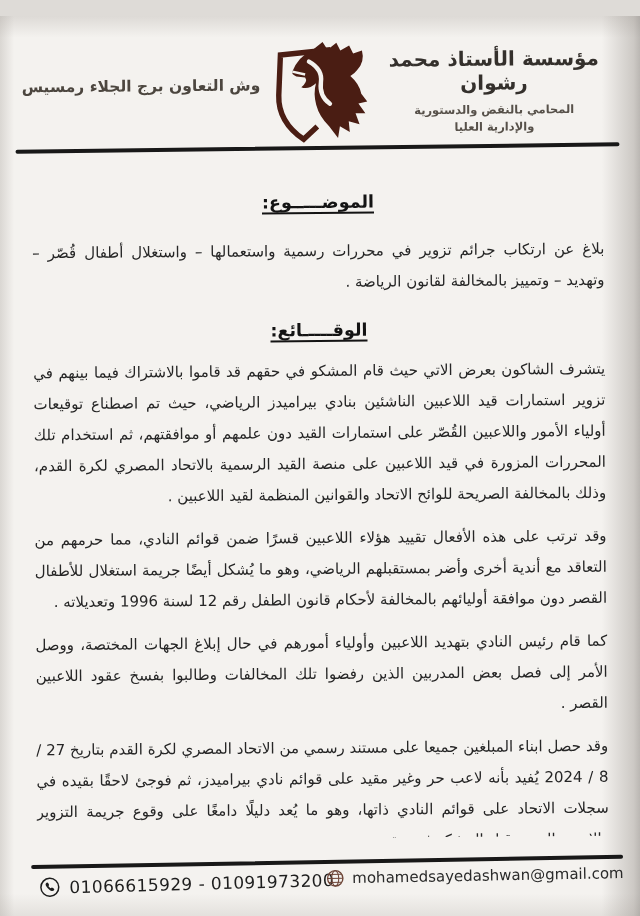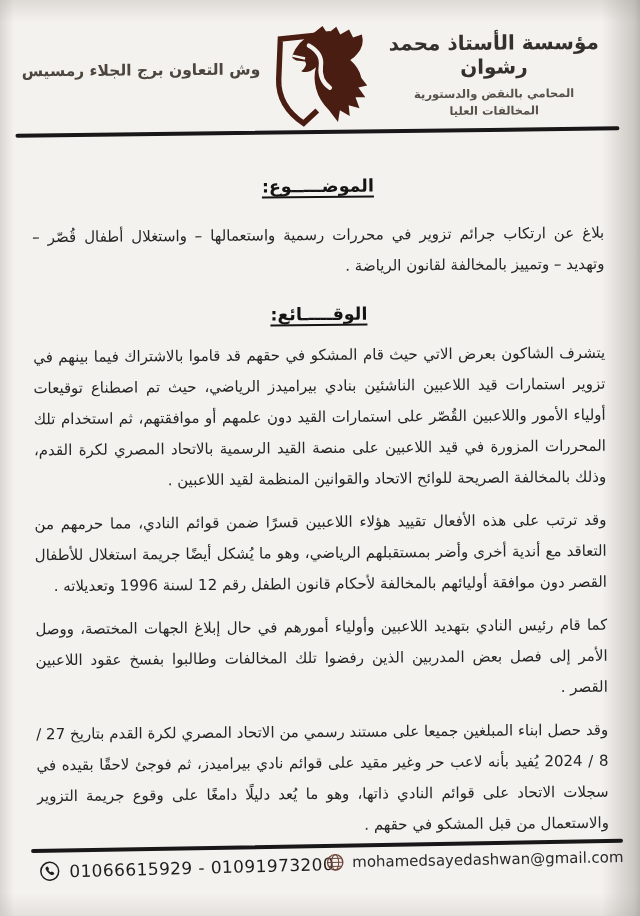--- a/index.html
+++ b/index.html
@@ -7,20 +7,21 @@
     width:640px;height:916px;position:relative;overflow:hidden;
     background:#dedbd7;
     font-family:"DejaVu Sans", sans-serif;
   }
   .page{
     position:absolute;inset:0;
     background:
       linear-gradient(90deg, rgba(175,170,164,.38) 0, rgba(0,0,0,0) 2.2%, rgba(0,0,0,0) 94%, rgba(150,144,138,.42) 99%, rgba(130,125,120,.5) 100%),
       linear-gradient(180deg, rgba(168,162,156,.30) 0, rgba(0,0,0,0) 2.4%, rgba(0,0,0,0) 97.5%, rgba(168,162,156,.22) 100%),
       #f4f2ef;
+    margin-top: 16px;
   }
   .content{position:absolute;inset:0;transform:rotate(-0.45deg);}
 
   
   .header{position:absolute;top:16px;left:0;right:0;height:120px;}
   .brand{position:absolute;top:16px;right:24px;width:238px;text-align:center;direction:rtl;}
   .brand-title{font-size:20px;font-weight:bold;color:#34302c;letter-spacing:.2px;}
   .brand-sub{margin-top:7px;font-size:11.5px;line-height:1.5;color:#57514a;font-weight:bold;}
   .logo{position:absolute;top:6px;left:256px;width:128px;height:113px;}
   .address{
@@ -65,21 +66,21 @@
 <body>
 
 <div class="page">
   <div class="content">
 
     <header class="header">
       <div class="brand">
         <div class="brand-title">مؤسسة الأستاذ محمد رشوان</div>
         <div class="brand-sub">
           <span>المحامي بالنقض والدستورية</span><br>
-          <span>المخالفات العليا</span>
+          <span>والإدارية العليا</span>
         </div>
       </div>
 
       <div class="logo">
         <svg viewBox="0 0 130 115" width="128" height="113" aria-hidden="true">
 
           <path d="M79 12 L28 17 L26 58 Q25 85 51 103 L65 90" fill="none" stroke="#4a1d13" stroke-width="5.5" stroke-linejoin="miter"></path>
 
           <path d="M40 34 Q46 19 61 12 L71 4 L76 12 L85 5 L89 13 L98 8 L102 16 L111 13
                    Q114 24 106 33 Q103 37 99 39 Q108 47 110 57 L116 65 L107 67 L114 77

